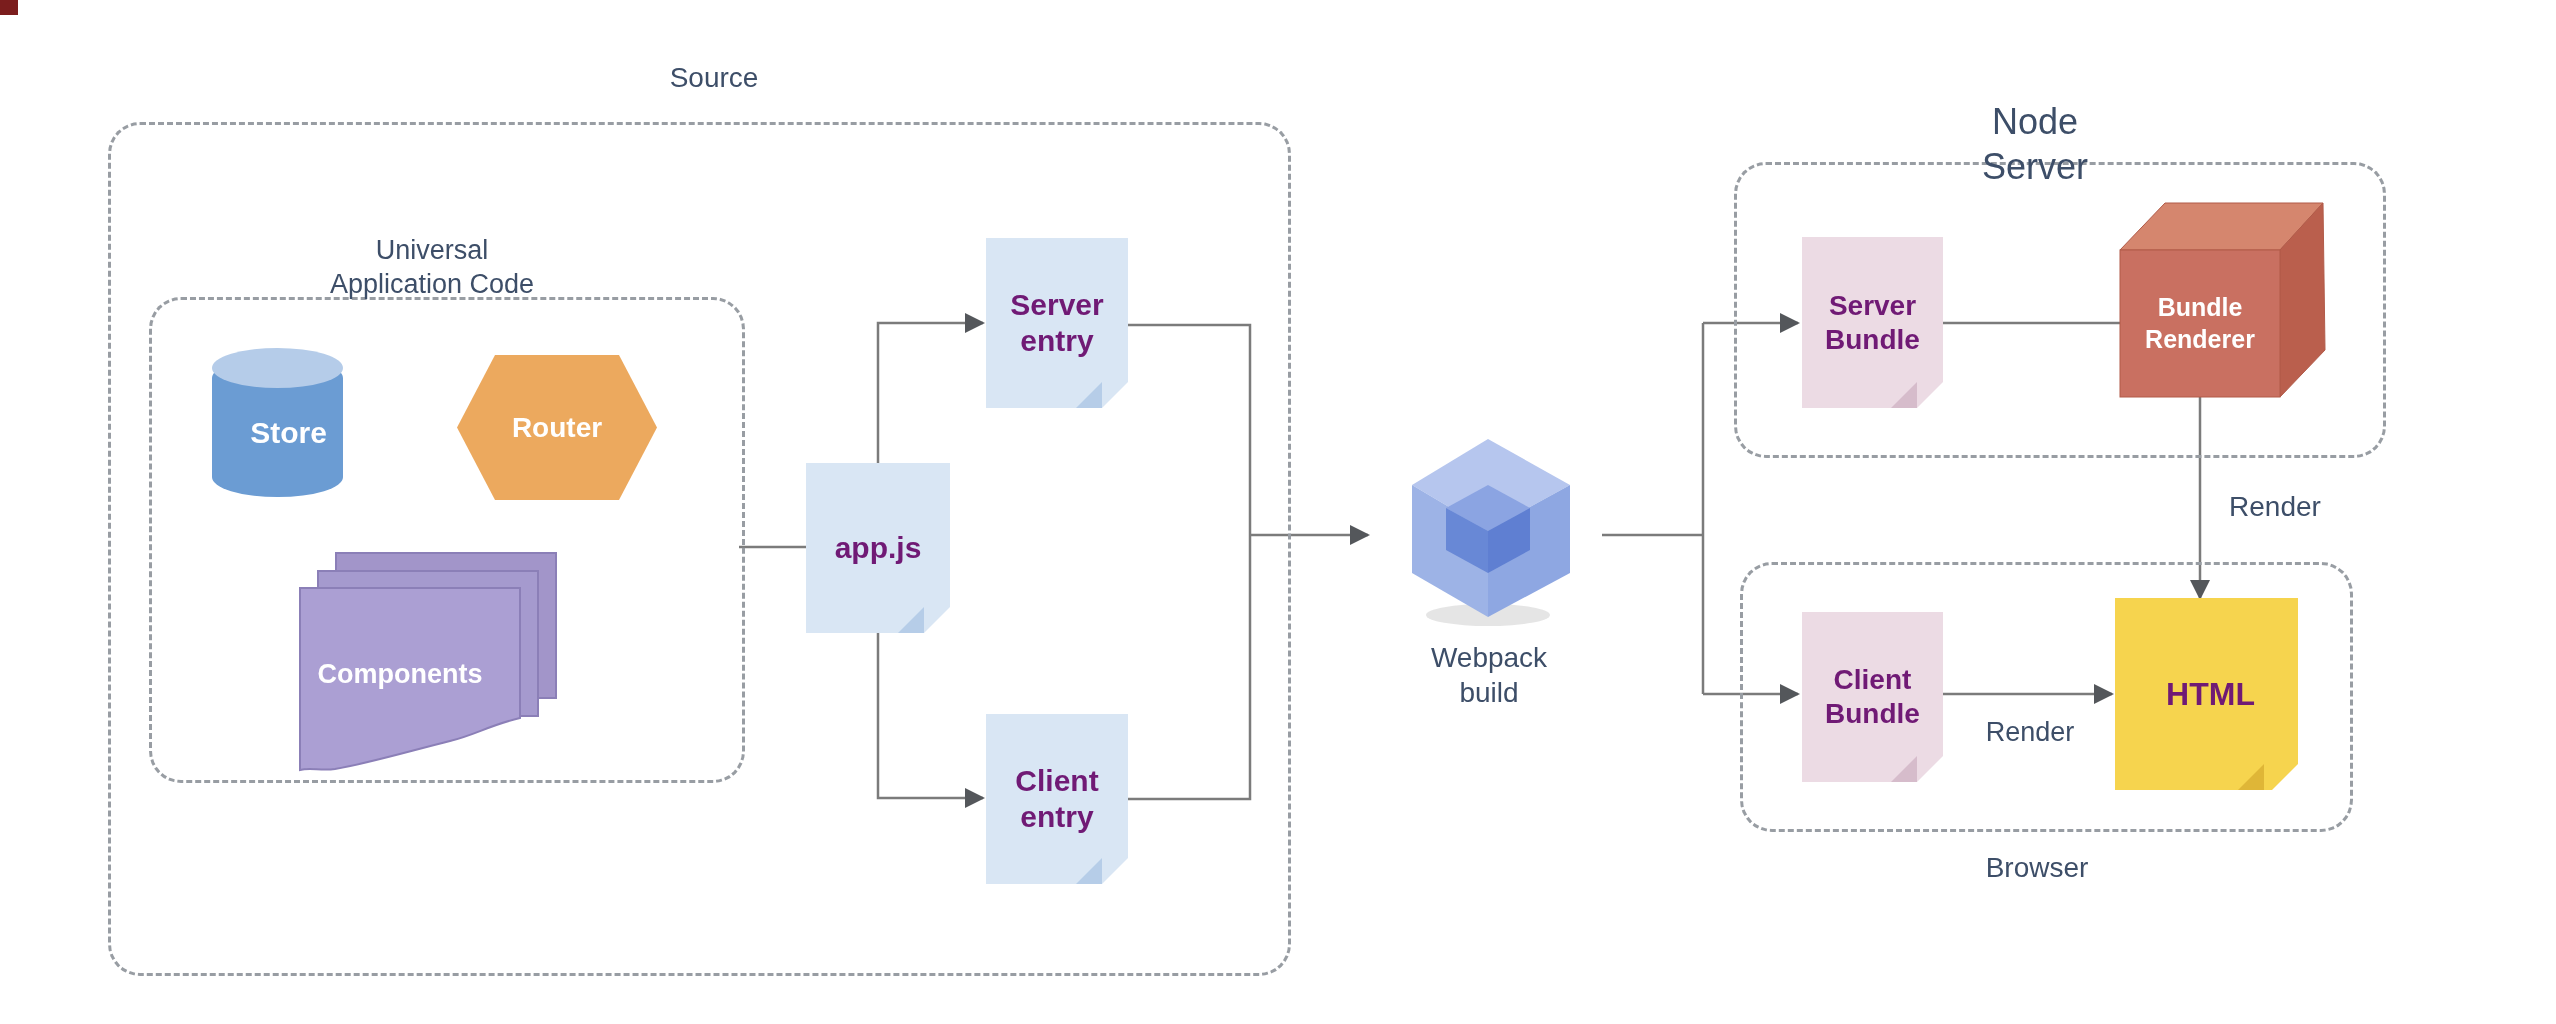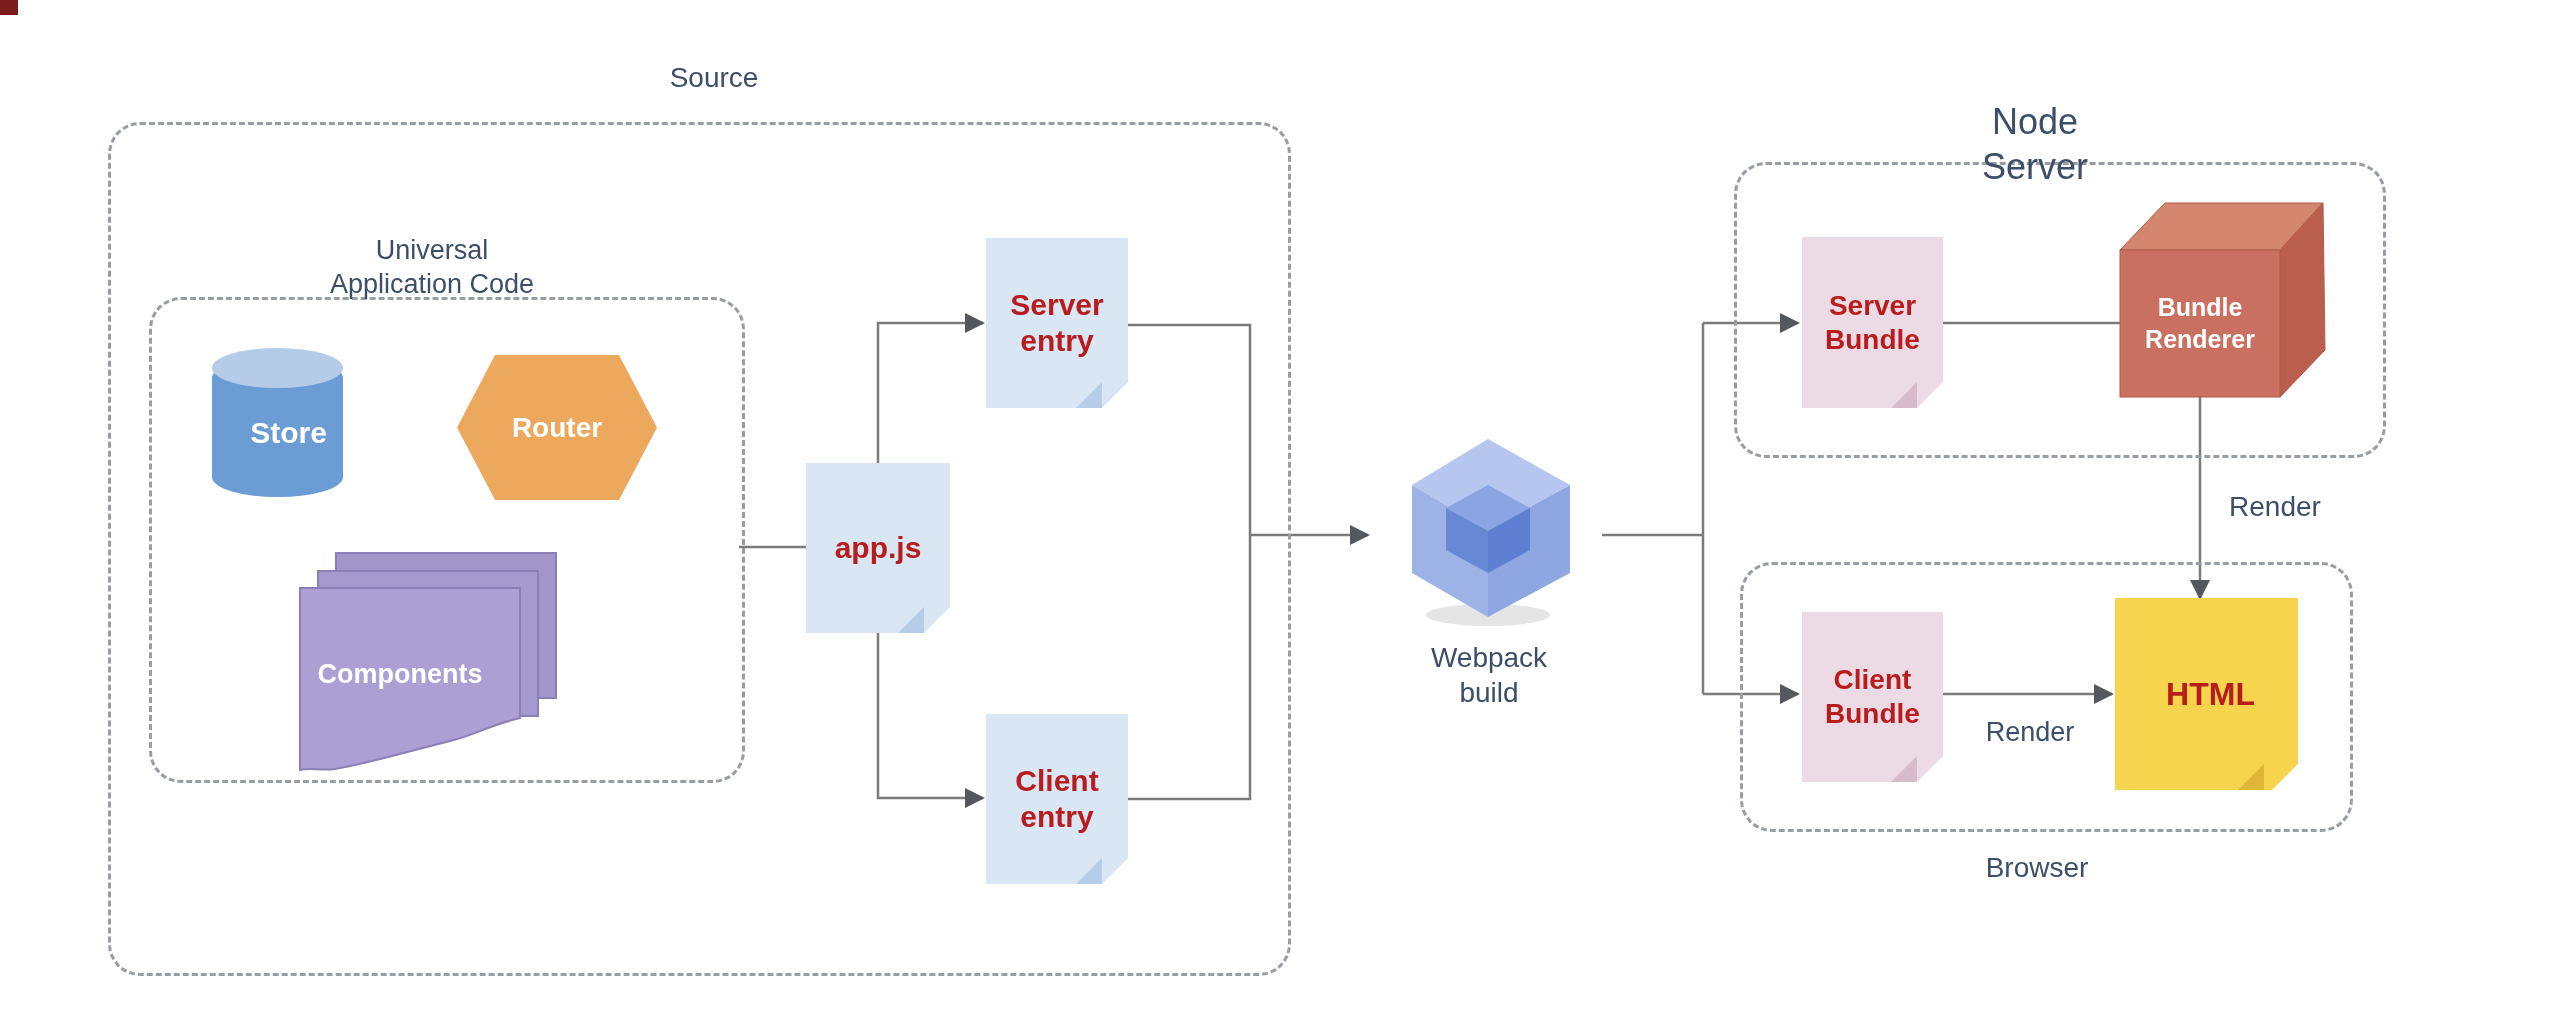--- a/index.html
+++ b/index.html
@@ -1,21 +1,21 @@
 <!DOCTYPE html>
 <html><head>
 <meta charset="utf-8">
 <style>
   html,body{margin:0;padding:0;background:#ffffff;}
   #canvas{position:relative;width:2556px;height:1024px;background:#ffffff;overflow:hidden;
           font-family:"Liberation Sans", sans-serif;}
   .lbl{position:absolute;font-weight:400;color:#3d4e68;text-align:center;white-space:pre-line;line-height:1.25;}
   .dashedbox{position:absolute;border:3px dashed #989da3;border-radius:32px;background:transparent;}
   .doc{position:absolute;display:flex;align-items:center;justify-content:center;
-       font-weight:700;color:#b91c1c;text-align:center;white-space:pre-line;line-height:1.2;
+       font-weight:700;color:#701a75;text-align:center;white-space:pre-line;line-height:1.2;
        clip-path:polygon(0 0,100% 0,100% calc(100% - 26px),calc(100% - 26px) 100%,0 100%);}
   .fold{position:absolute;right:0;bottom:0;width:26px;height:26px;
         clip-path:polygon(0 100%,100% 0,100% 100%);}
   .doc-blue{background:#d9e6f4;}   .doc-blue .fold,{background:#b6cde8;}
   .doc-pink{background:#ecdbe4;}
   .doc-yellow{background:#f6d44e;}
   .fold-blue{background:#b6cde8;}
   .fold-pink{background:#d6bccb;}
   .fold-yellow{background:#dfb637;}
   .shape-label{position:absolute;display:flex;align-items:center;justify-content:center;

